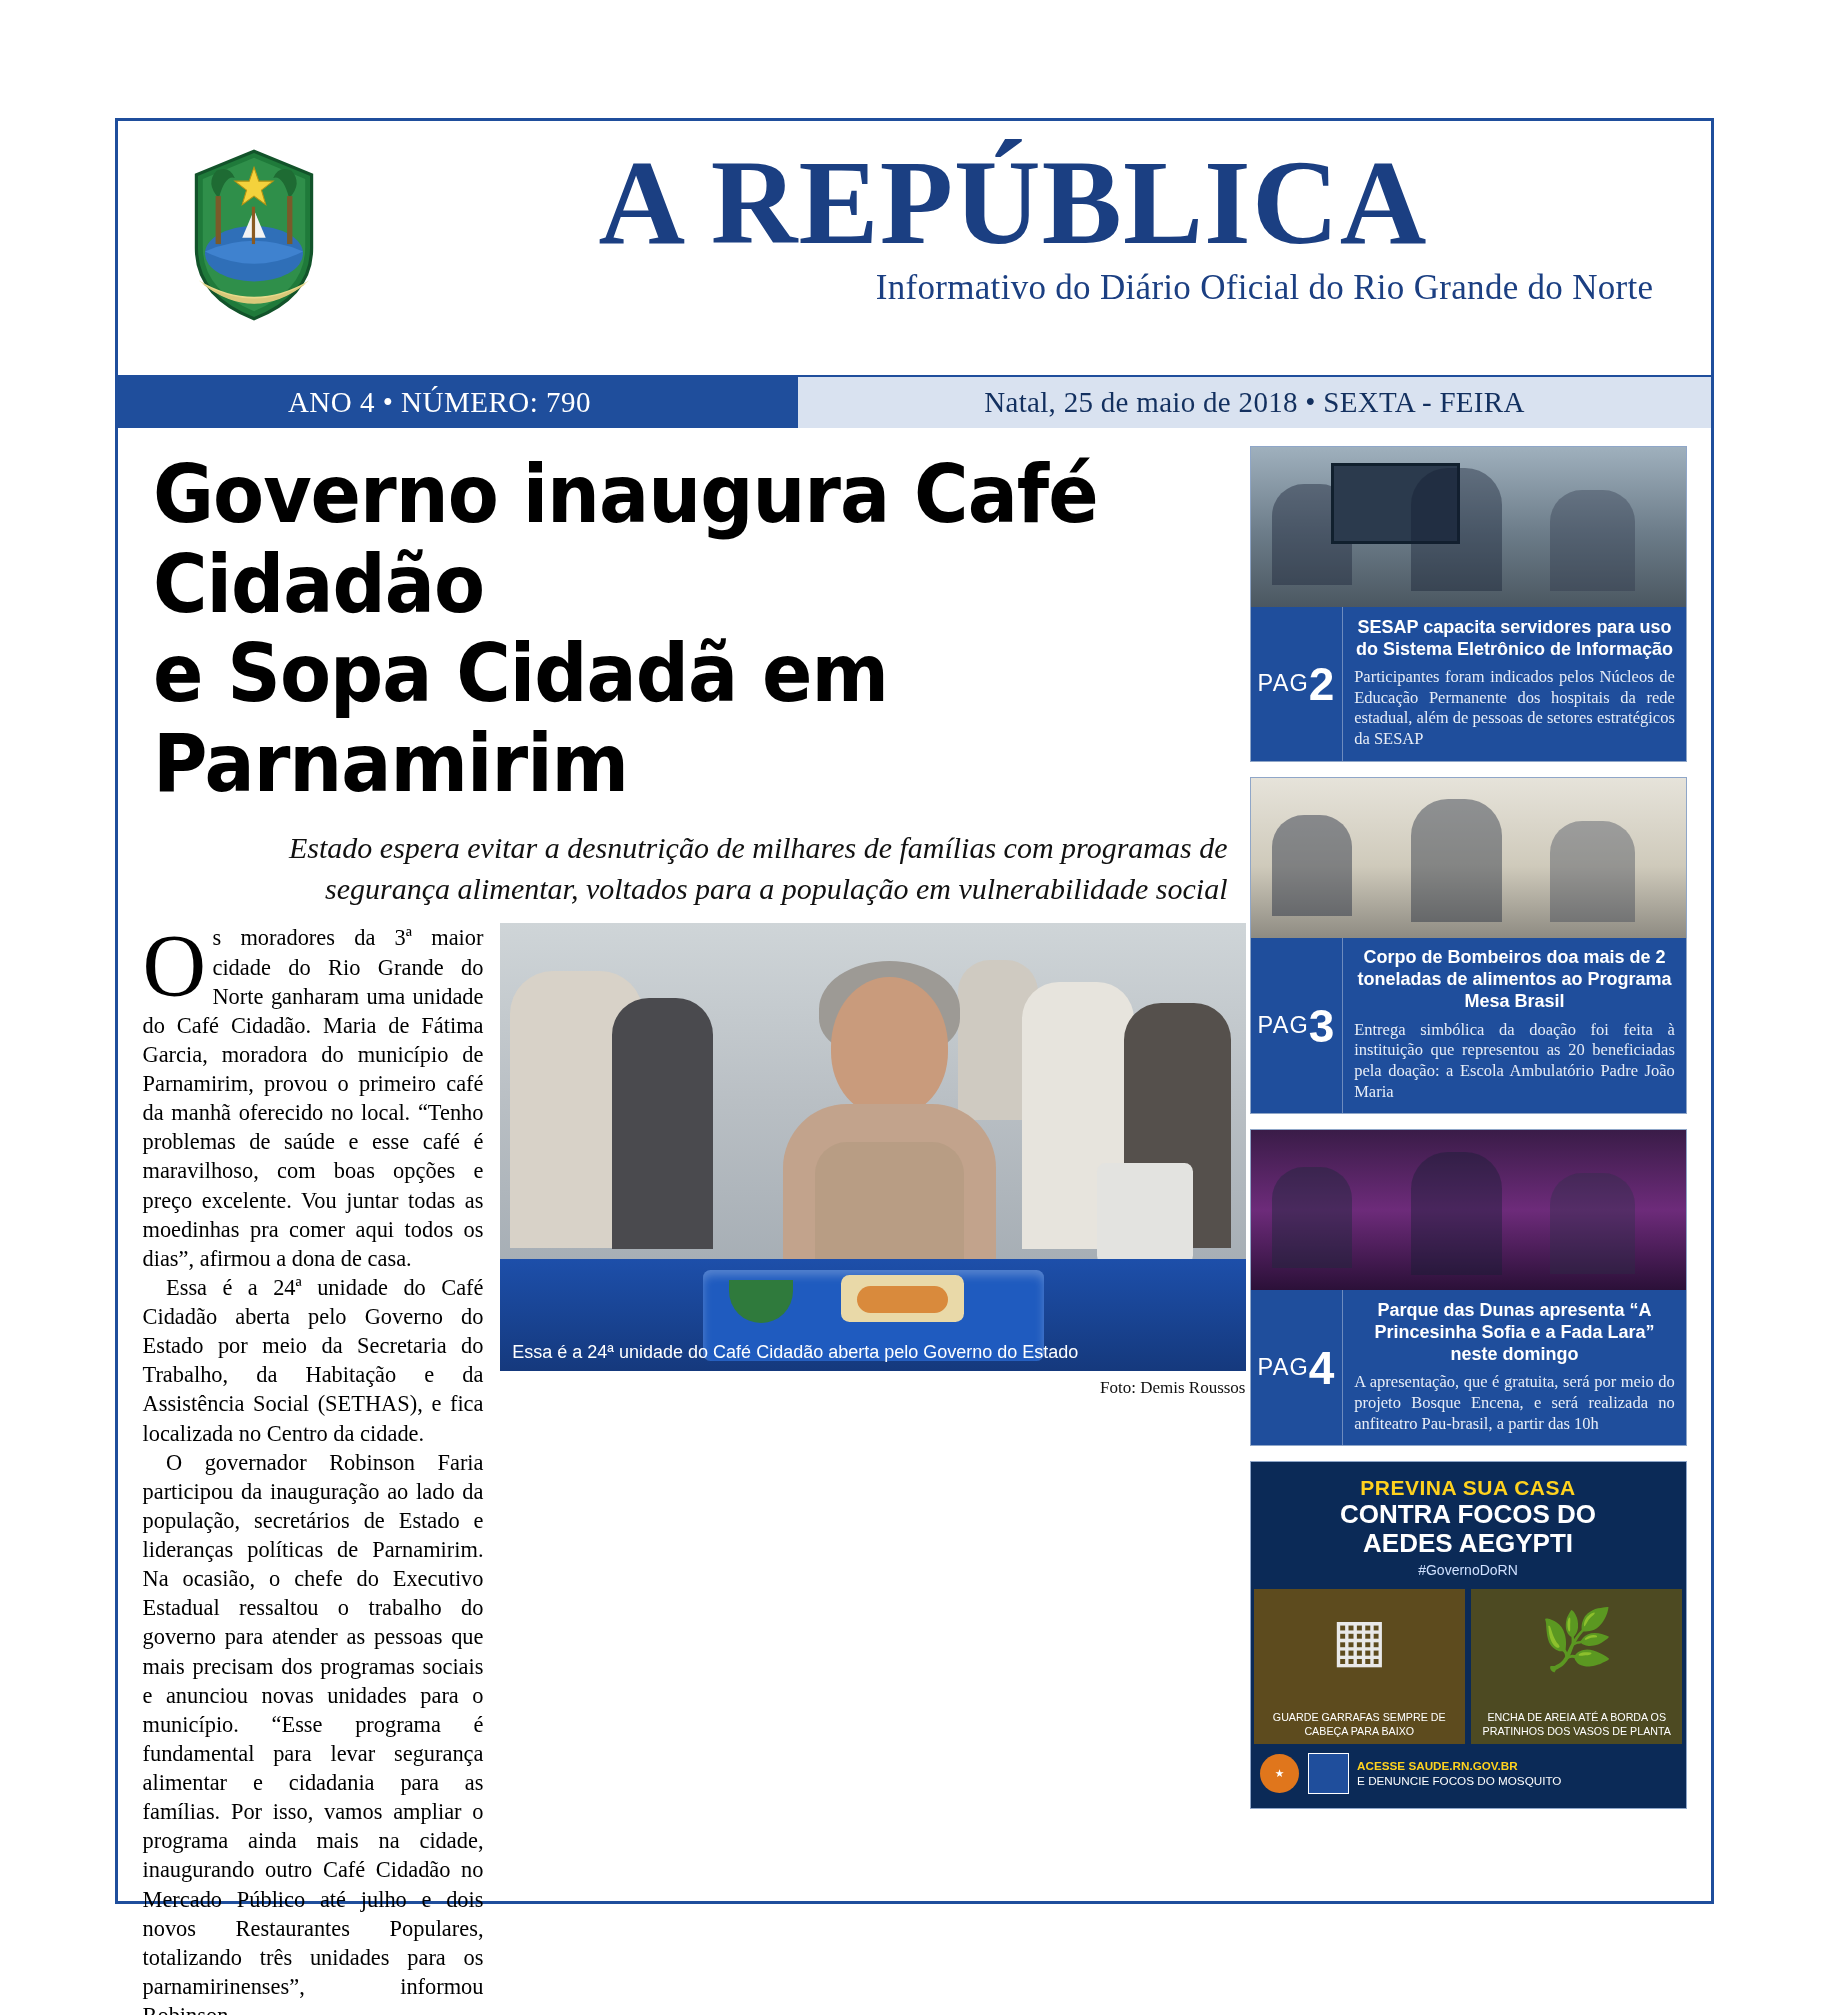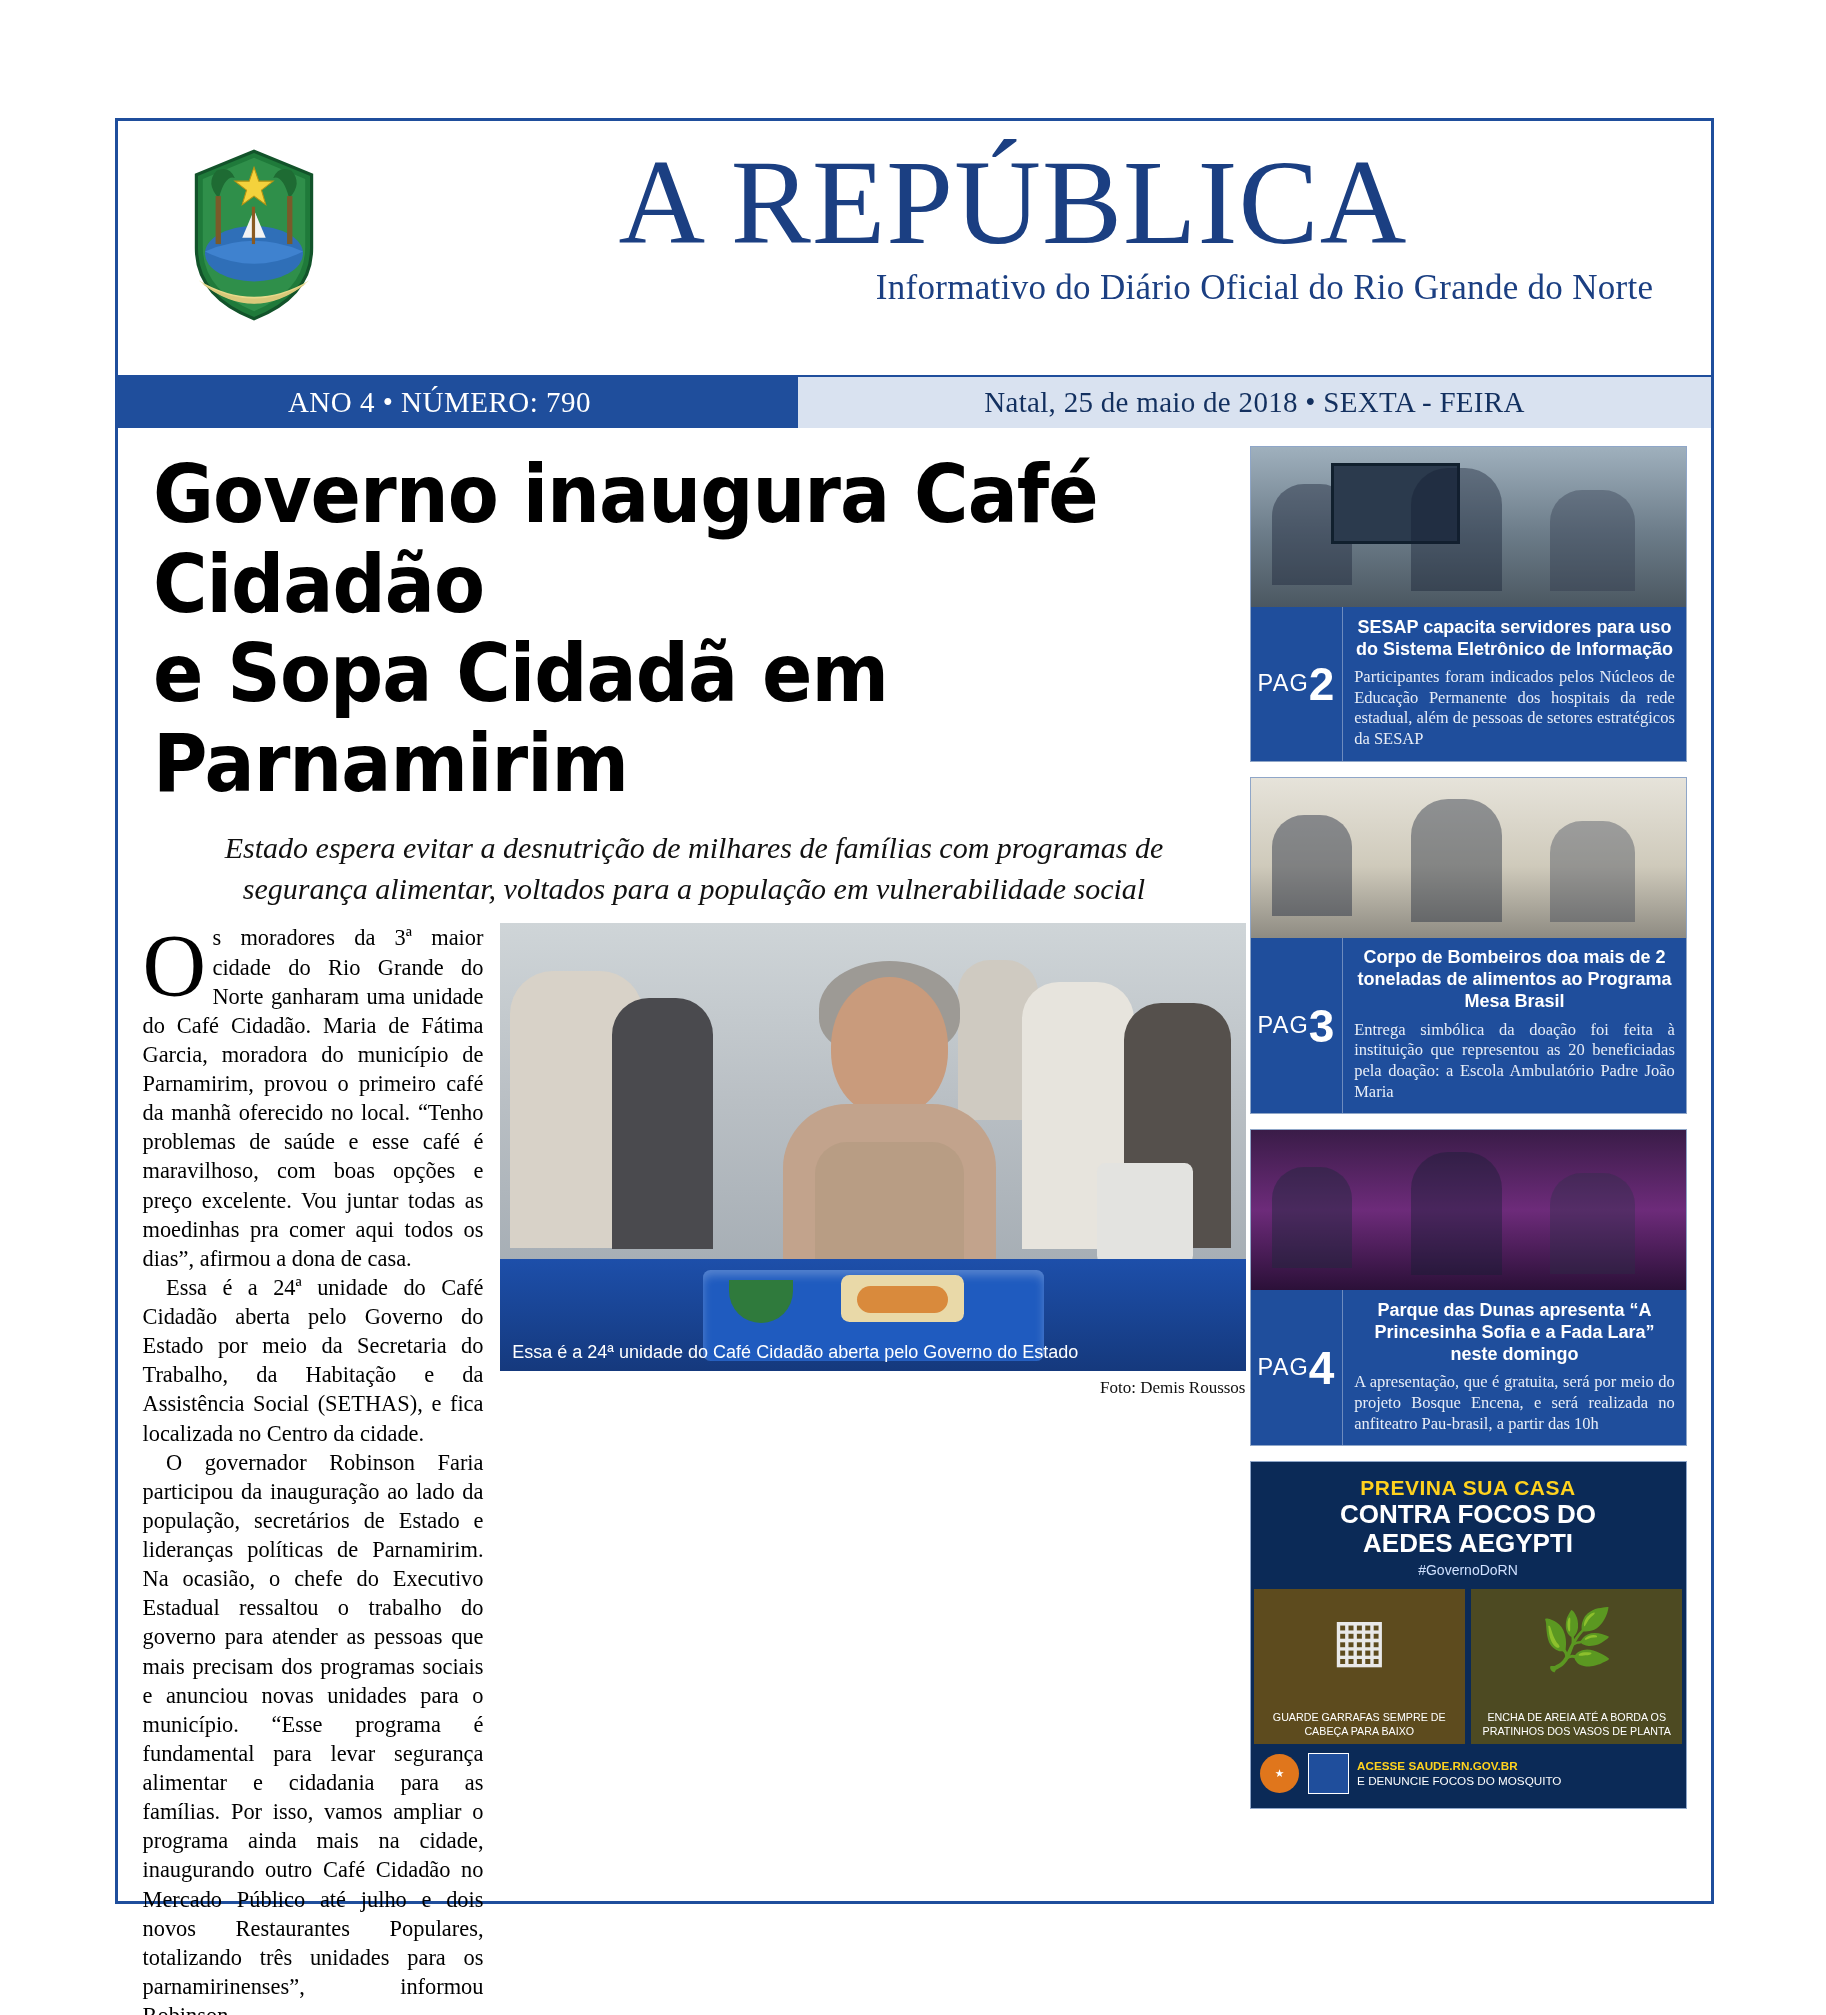--- a/index.html
+++ b/index.html
@@ -44,21 +44,21 @@
     left: 229px;
     right: 32px;
     top: 20px;
     text-align: center;
   }
   .paper-title {
     font-family: "Liberation Serif", serif;
     font-size: 120px;
     line-height: 1.04;
     color: #1b3f82;
-    font-weight: 400;
+    font-weight: 700;
     letter-spacing: 1.1px;
   }
   .paper-sub {
     font-family: "Liberation Serif", serif;
     font-size: 35px;
     color: #1b3f82;
     margin-top: 2.1px;
     text-align: right;
     padding-right: 25.6px;
     letter-spacing: 0.3px;
@@ -143,21 +143,21 @@
     color: #000;
     transform: scaleX(0.93);
     transform-origin: left center;
     margin: 4.3px 0 0 10.7px;
   }
   .subhead {
     font-family: "Liberation Serif", serif;
     font-style: italic;
     font-size: 30px;
     line-height: 1.38;
-    text-align: center;
+    text-align: right;
     color: #111;
     margin: 18px 18px 14px 18px;
   }
 
   
   .row1 {
     display: flex;
     gap: 16px;
   }
   .col-narrow {

